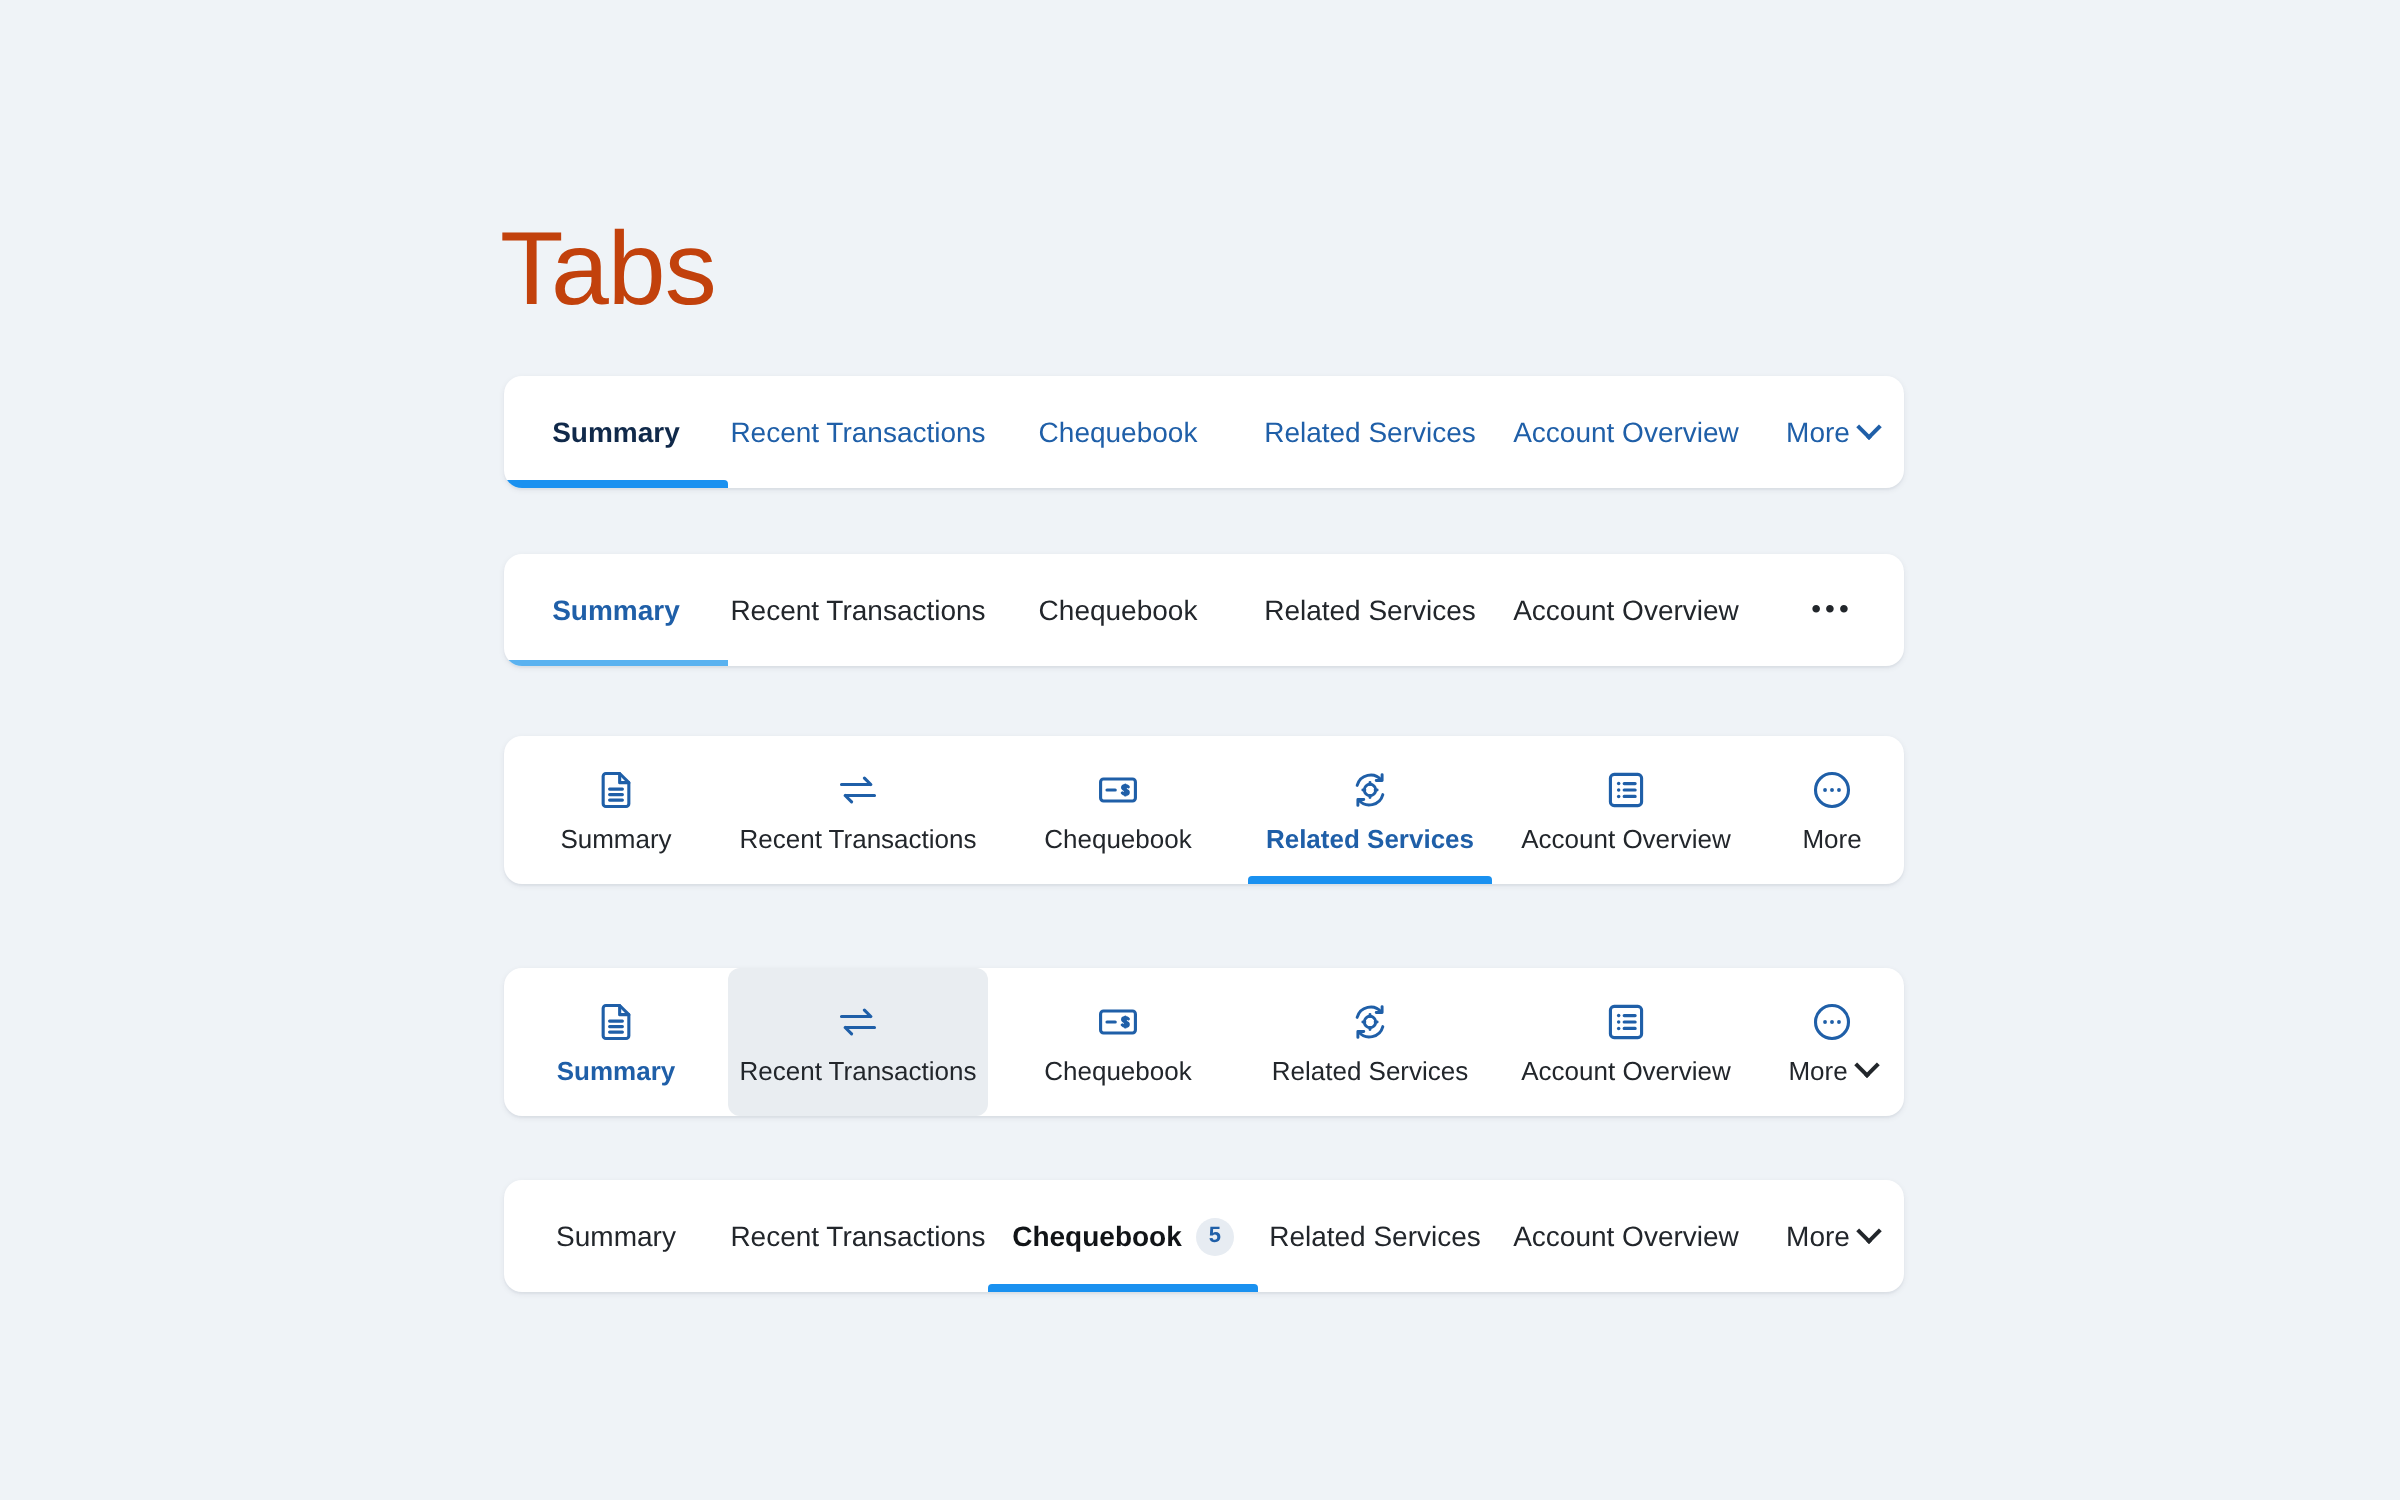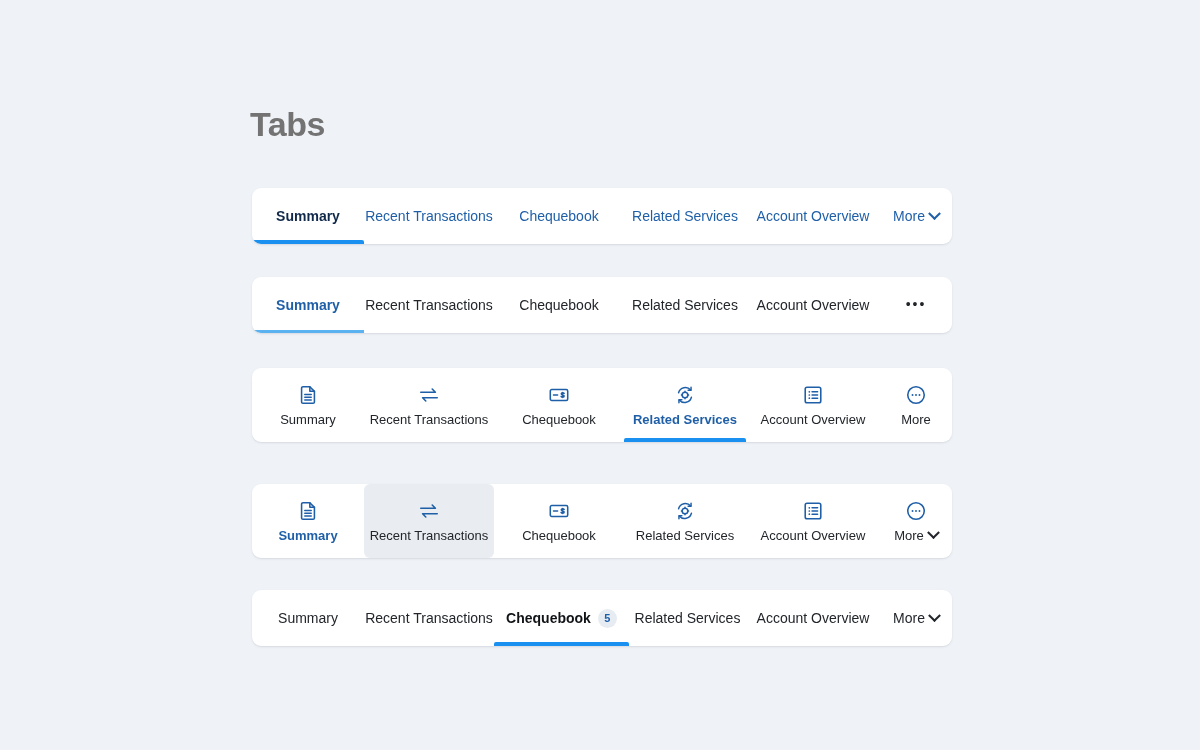--- a/index.html
+++ b/index.html
@@ -18,23 +18,23 @@
   .page {
     position: relative;
     width: 1200px;
     height: 750px;
   }
 
   .page-title {
     position: absolute;
     left: 250px;
     top: 105px;
-    font-size: 34px;
-    font-weight: bold;
-    color: #737373;
+    font-size: 52px;
+    font-weight: normal;
+    color: #c2410c;
     letter-spacing: -0.5px;
   }
 
   
   .tabbar {
     position: absolute;
     left: 252px;
     width: 700px;
     background: #ffffff;
     border-radius: 9px;

